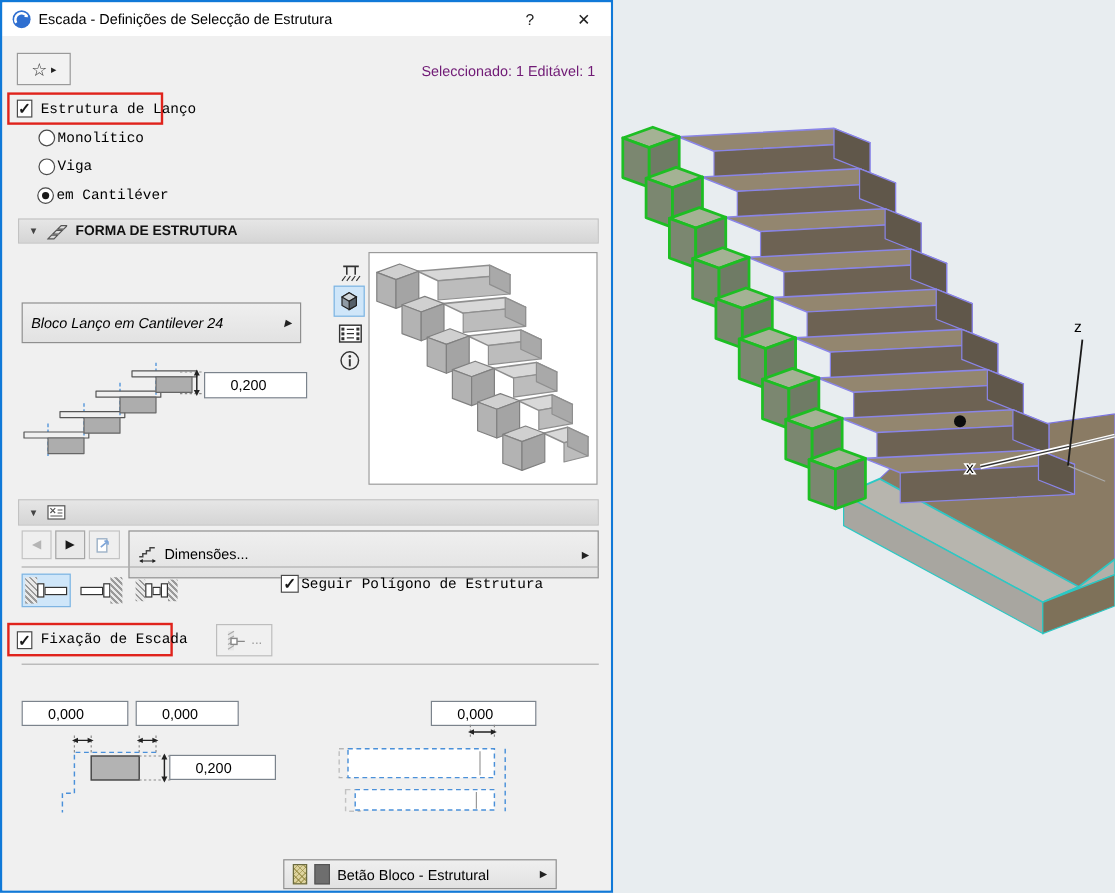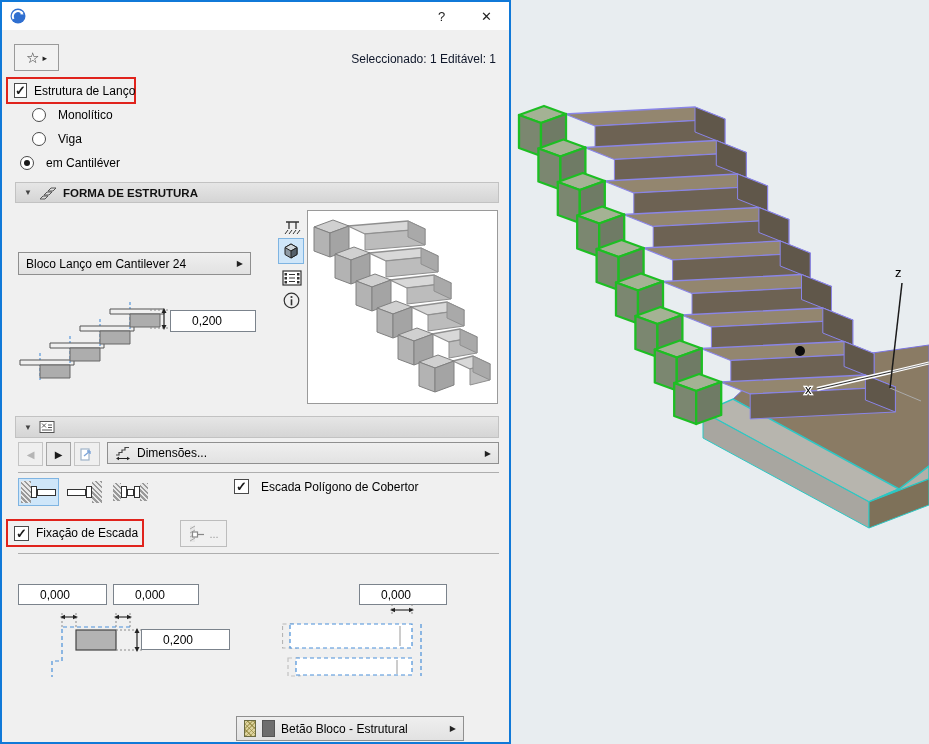--- a/index.html
+++ b/index.html
@@ -13,28 +13,28 @@
               display:flex; align-items:center; padding-left:8px; }
   .title-text { font-size:12px; color:#000; margin-left:6px; }
   .tb-btn { width:45px; height:28px; display:flex; align-items:center; justify-content:center;
             font-size:13px; color:#222; }
   .tb-spacer { flex:1; }
   .body { position:absolute; left:0; top:28px; right:0; bottom:0; background:#f0f0f0; }
 
   .btn { background:#f2f2f2; border:1px solid #9a9a9a; display:flex; align-items:center; justify-content:center; }
   .star-btn { left:12px; top:14px; width:45px; height:27px; gap:3px; font-size:15px; color:#333; }
   .flyout { font-size:9px; color:#222; }
-  .status { right:13px; top:22px; font-size:12px; color:#0f172a; }
+  .status { right:13px; top:22px; font-size:12px; color:#701a75; }
 
   .redbox { border:2px solid #e0231c; display:flex; align-items:center; gap:7px; padding-left:6px; }
   .cb { width:15px; height:15px; background:#fff; border:1px solid #4a4a4a; display:flex;
         align-items:center; justify-content:center; font-size:13px; font-weight:bold; color:#1a1a1a; line-height:1; }
-  .lbl { font-size:12px; color:#000; white-space:nowrap; }
-
-  .radio-row { display:flex; align-items:center; gap:12px; }
+  .lbl { font-size:12px; color:#000; white-space:nowrap;font-family:Liberation Mono, monospace; }
+
+  .radio-row { display:flex; align-items:center; gap:2px; }
   .radio { width:14px; height:14px; border:1px solid #4a4a4a; border-radius:50%; background:#fff; position:relative; }
   .radio.sel::after { content:""; position:absolute; inset:3px; background:#1a1a1a; border-radius:50%; }
 
   .sec-header { left:13px; width:484px; height:21px; background:linear-gradient(#e6e6e6,#d5d5d5);
                 border:1px solid #c2c2c2; display:flex; align-items:center; gap:7px; padding:0 8px;
                 font-size:11.5px; font-weight:bold; color:#111; }
   .collapse { font-size:8px; color:#444; }
 
   .combo { display:flex; align-items:center; gap:6px; background:linear-gradient(#efefef,#e2e2e2);
            border:1px solid #8f8f8f; font-size:12px; color:#000; padding:0 7px; }
@@ -77,20 +77,21 @@
 <body>
 
 <div class="dialog">
 
   <div class="titlebar">
     <svg width="16" height="16" viewBox="0 0 16 16">
       <circle cx="8" cy="8" r="7.5" fill="#2f6fd0"></circle>
       <path d="M3.5,11 A5,5 0 1 1 12.6,5.6" stroke="#fff" stroke-width="2.1" fill="none"></path>
       <path d="M11.5,3.2 L13.6,6.4 L10.2,6.2 Z" fill="#fff"></path>
     </svg>
+    <span class="title-text">Escada - Definições de Selecção de Estrutura</span>
     <span class="tb-spacer"></span>
     <span class="tb-btn">?</span>
     <span class="tb-btn">✕</span>
   </div>
 
   <div class="body">
 
     <div class="btn star-btn abs">
       <span>☆</span>
       <span class="flyout">▸</span>
@@ -105,36 +106,36 @@
     </div>
 
     <div class="abs radio-row" style="left:30px; top:78px;">
       <span class="radio"></span>
       <span class="lbl">Monolítico</span>
     </div>
     <div class="abs radio-row" style="left:30px; top:102px;">
       <span class="radio"></span>
       <span class="lbl">Viga</span>
     </div>
-    <div class="abs radio-row" style="left:18px; top:126px;">
+    <div class="abs radio-row" style="left:29px; top:126px;">
       <span class="radio sel"></span>
       <span class="lbl">em Cantiléver</span>
     </div>
 
     <div class="abs sec-header" style="top:152px;">
       <span class="collapse">▼</span>
       <svg width="17" height="14" viewBox="0 0 17 14">
         <polygon points="1,13 6,13 9,10 4,10" fill="none" stroke="#555" stroke-width="1"></polygon>
         <polygon points="5,9 10,9 13,6 8,6" fill="none" stroke="#555" stroke-width="1"></polygon>
         <polygon points="9,5 14,5 17,2 12,2" fill="none" stroke="#555" stroke-width="1"></polygon>
       </svg>
       <span>FORMA DE ESTRUTURA</span>
     </div>
 
-    <div class="abs combo" style="left:16px; top:222px; width:233px; height:23px;">
+    <div class="abs combo" style="left:16px; top:222px; width:233px; height:34px;font-style:italic;">
       <span>Bloco Lanço em Cantilever 24</span>
       <span class="arr">▶</span>
     </div>
 
     <svg class="abs" style="left:282px; top:190px;" width="17" height="15" viewBox="0 0 17 15">
       <path d="M2,2 H15 M5,2 V9 M12,2 V9" stroke="#333" stroke-width="1.3" fill="none"></path>
       <path d="M1,14 L4,10 M5,14 L8,10 M9,14 L12,10 M13,14 L16,10" stroke="#333" stroke-width="1" fill="none"></path>
     </svg>
     <div class="abs icon-btn sel" style="left:276px; top:208px;">
       <svg width="18" height="18" viewBox="0 0 18 18">
@@ -238,21 +239,21 @@
     </div>
     <div class="abs tbtn" style="left:44px; top:412px;">
       <span>▶</span>
     </div>
     <div class="abs tbtn dis" style="left:72px; top:412px; width:26px;">
       <svg width="14" height="15" viewBox="0 0 14 15">
         <rect x="1" y="2" width="8" height="11" fill="#fff" stroke="#9fb3c8" stroke-width="1.2"></rect>
         <path d="M4,9 L10,4 M10,4 L7,4 M10,4 L10,7" stroke="#7fa6d9" stroke-width="1.4" fill="none"></path>
       </svg>
     </div>
-    <div class="abs combo" style="left:105px; top:412px; width:392px; height:22px;">
+    <div class="abs combo" style="left:105px; top:412px; width:392px; height:40px;">
       <svg width="16" height="15" viewBox="0 0 16 15">
         <path d="M1,9 L4,9 4,6.5 7,6.5 7,4 10,4 10,1.5 14,1.5" stroke="#444" stroke-width="1.2" fill="none"></path>
         <line x1="2" y1="12.5" x2="14" y2="12.5" stroke="#222" stroke-width="1"></line>
         <polygon points="1,12.5 4,10.8 4,14.2" fill="#222"></polygon>
         <polygon points="15,12.5 12,10.8 12,14.2" fill="#222"></polygon>
       </svg>
       <span>Dimensões...</span>
       <span class="arr">▶</span>
     </div>
     <div class="abs sep" style="left:16px; top:442px; width:481px;"></div>
@@ -274,21 +275,21 @@
           <span class="bar"></span>
           <span class="hd"></span>
           <span class="hb short"></span>
       </span>
     </div>
 
     <div class="abs radio-row" style="left:232px; top:449px;">
       <span class="cb">
         <span>✓</span>
       </span>
-      <span class="lbl">Escada Polígono de Cobertor</span>
+      <span class="lbl">Seguir Polígono de Estrutura</span>
     </div>
 
     <div class="abs redbox" style="left:4px; top:489px; width:138px; height:28px;">
       <span class="cb">
         <span>✓</span>
       </span>
       <span class="lbl">Fixação de Escada</span>
     </div>
     <div class="abs dis-btn" style="left:178px; top:490px; width:47px; height:27px;">
       <svg width="18" height="18" viewBox="0 0 18 18">

